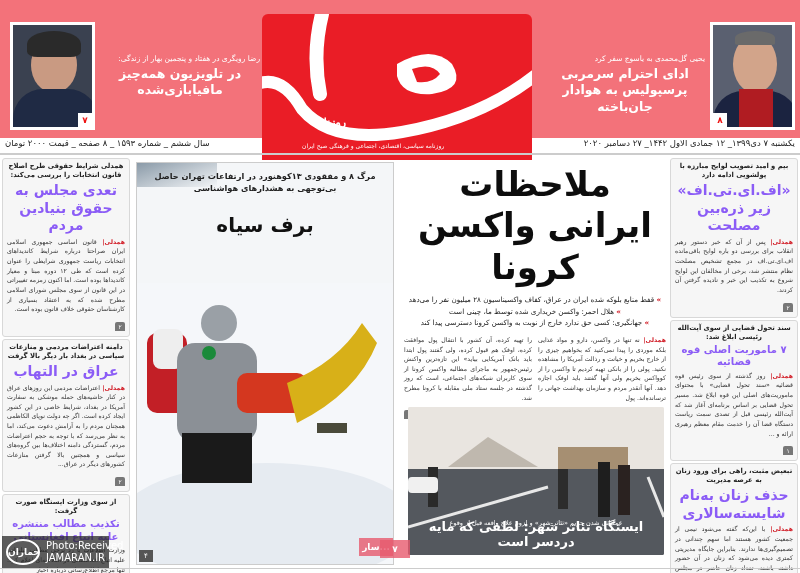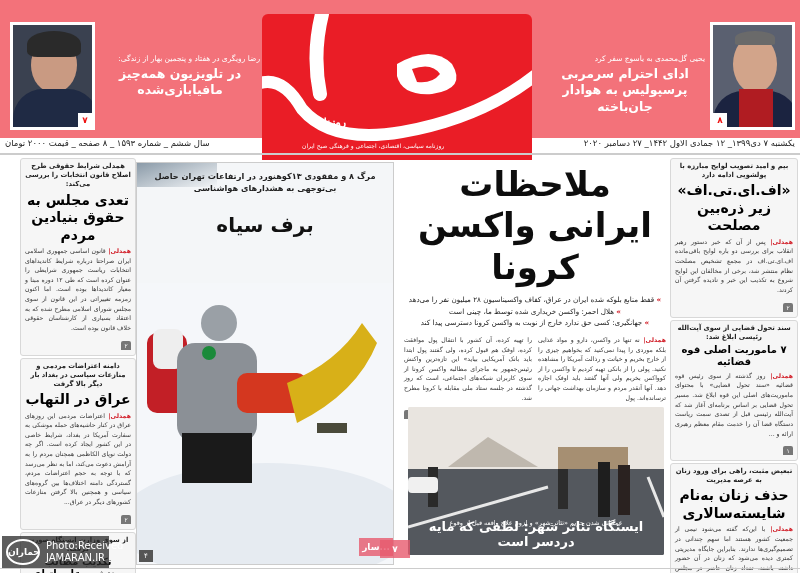--- a/index.html
+++ b/index.html
@@ -29,25 +29,25 @@
   .teaser-right .page-badge { left: 0; }
   .face { position: absolute; border-radius: 50%; }
 
   .issue-bar { position: absolute; top: 138px; font-size: 8.5px; color: #222; }
   .issue-left { left: 5px; }
   .issue-right { right: 5px; }
   .hr-top { position: absolute; left: 0; top: 153px; width: 800px; height: 2px; background: #ccc; }
 
   
   .col { position: absolute; top: 158px; background: #fff; }
-  .col-left { left: 20px; width: 116px; height: 410px; }
+  .col-left { left: 2px; width: 128px; height: 410px; }
   .col-right { left: 670px; width: 128px; height: 410px; }
   .box { background: #f6f6f6; border: 1px solid #d8d8d8; border-radius: 3px; padding: 3px 4px; margin-bottom: 2px; text-align: center; }
   .kicker { font-size: 6.8px; font-weight: bold; line-height: 1.35; color: #222; }
-  .head { font-size: 14px; font-weight: bold; line-height: 1.25; margin: 2px 0; color: #000000; }
+  .head { font-size: 14px; font-weight: bold; line-height: 1.25; margin: 2px 0; color: #8b5cf6; }
   .head-sm { font-size: 10px; }
   .body { font-size: 6.2px; line-height: 1.55; text-align: justify; color: #333; }
   .src { color: #d2202a; font-weight: bold; }
   .mini-badge { display: inline-block; width: 10px; height: 9px; background: #777; color: #fff; font-size: 6px; text-align: center; line-height: 9px; border-radius: 2px 2px 0 0; margin-top: 2px; }
   .badge-row { text-align: right; }
 
   
   .photo-col { position: absolute; left: 136px; top: 162px; width: 258px; height: 403px; border: 1px solid #ccc; background: #f4f6f8; overflow: hidden; }
   .photo-kicker { position: absolute; top: 8px; left: 0; width: 100%; text-align: center; font-size: 8.2px; font-weight: bold; line-height: 1.45; color: #222; }
   .photo-head { position: absolute; top: 50px; left: 0; width: 100%; text-align: center; font-size: 20px; font-weight: bold; color: #111; }

